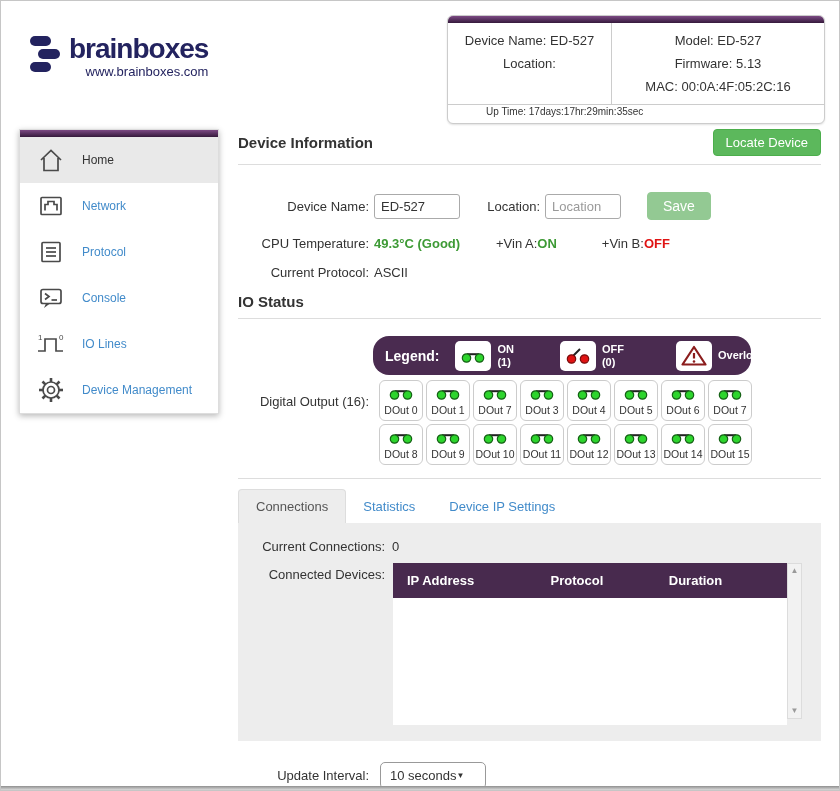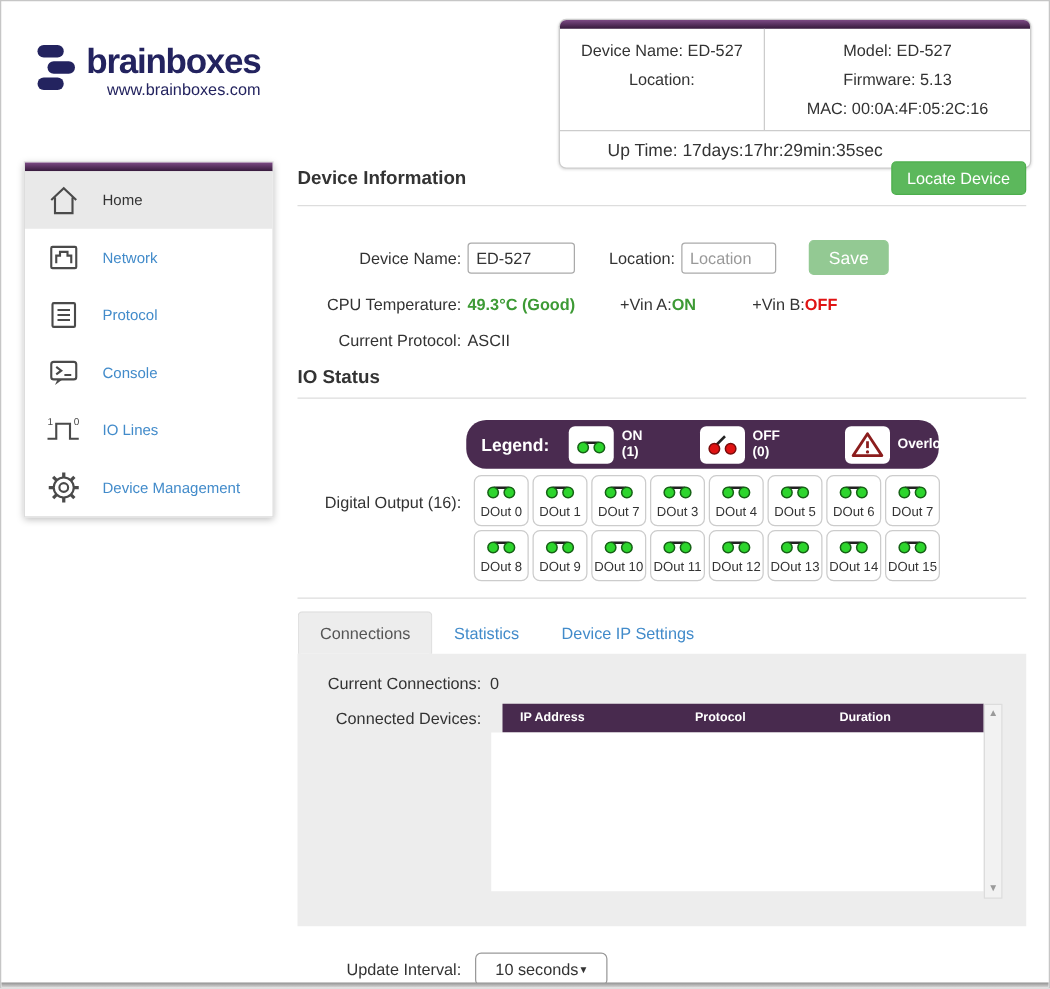--- a/index.html
+++ b/index.html
@@ -17,21 +17,21 @@
   .logo-url { font-size:13px; color:#23235f; text-align:right; margin-top:1px; }
 
   .summary { position:absolute; right:14px; top:14px; width:378px; background:#fff;
              border:1px solid #ccc; border-radius:6px; box-shadow:0 1px 2px rgba(0,0,0,.12); }
   .summary-topbar { height:7px; border-radius:5px 5px 0 0;
              background:linear-gradient(#7c4a84,#35193b); }
   .summary-cols { display:flex; }
   .summary-col { padding:6px 4px; font-size:13px; line-height:23px; text-align:center; }
   .summary-col.left { width:164px; border-right:1px solid #ccc; }
   .summary-col.right { flex:1; }
-  .summary-uptime { border-top:1px solid #ccc; font-size:14px; padding:7px 0 6px 38px; }
+  .summary-uptime { border-top:1px solid #ccc; font-size:10px; padding:1px 0 6px 38px; }
   .lab { color:#333; }
 
   
   .sidebar { position:absolute; left:18px; top:128px; width:200px; background:#fff;
              border:1px solid #ddd; box-shadow:0 2px 6px rgba(0,0,0,.28); }
   .sidebar-topbar { height:7px; background:linear-gradient(#7c4a84,#35193b); }
   .side-item { display:flex; align-items:center; height:46px; cursor:pointer; }
   .side-item.active { background:#e9e9e9; }
   .side-item .icon-cell { width:62px; display:flex; justify-content:center; }
   .side-item .side-label { font-size:12px; color:#428bca; }
@@ -80,35 +80,35 @@
   .tab { font-size:13px; padding:9px 17px; cursor:pointer; }
   .tab.active { background:#ededed; border:1px solid #ddd; border-bottom:none;
                 border-radius:4px 4px 0 0; color:#555; position:relative; z-index:2; }
   .tab.link { color:#428bca; }
   .panel { background:#ededed; height:218px; padding-top:16px; }
   .p-row { display:flex; font-size:13px; }
   .plabel { width:147px; text-align:right; flex:none; }
   .p-val { margin-left:7px; }
   .tbl-wrap { display:flex; margin-left:8px; margin-top:-4px; }
   .tbl { width:394px; }
-  .thead { display:flex; background:#482a4e; color:#fff; font-weight:bold; font-size:10px;
-           height:23px; align-items:center;margin-left:9px; }
+  .thead { display:flex; background:#482a4e; color:#fff; font-weight:bold; font-size:13px;
+           height:35px; align-items:center; }
   .th1 { width:40%; padding-left:14px; }
   .th2 { width:30%; }
   .th3 { width:30%; }
   .tbody { background:#fff; height:127px; }
   .scrollbar { width:15px; height:156px; background:#f2f2f2; border:1px solid #dcdcdc;
                display:flex; flex-direction:column; justify-content:space-between;
                align-items:center; padding:3px 0; }
   .scroll-arrow { font-size:8px; color:#9a9a9a; line-height:8px; cursor:pointer; }
 
   
   .ui-row { display:flex; align-items:center; margin-top:21px; font-size:13px; }
   .select { margin-left:6px; width:106px; height:27px; border:1px solid #999; border-radius:5px;
-            background:#fff; display:flex; align-items:center; justify-content:center;
+            background:#fff; display:flex; align-items:center; justify-content:flex-start;
             padding:0 8px 0 9px; cursor:pointer; }
   .select .caret { font-size:8px; color:#333; }
 </style>
 </head>
 <body>
 
 <div class="page">
 
   <div class="logo">
     <span>

